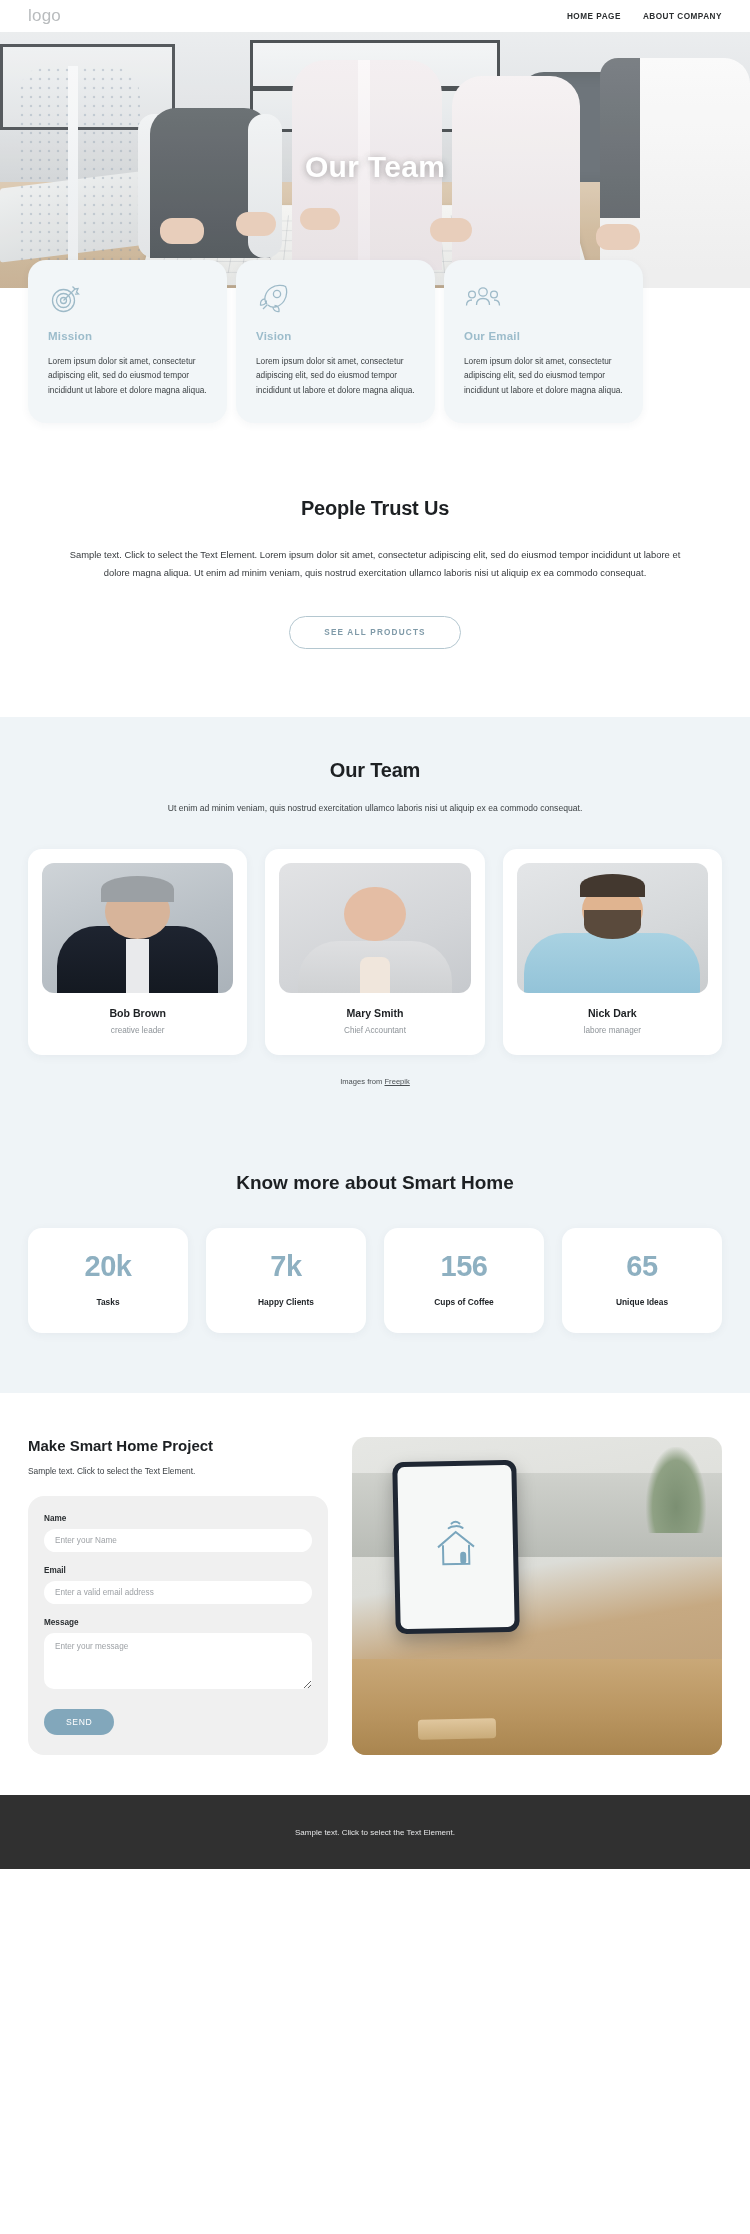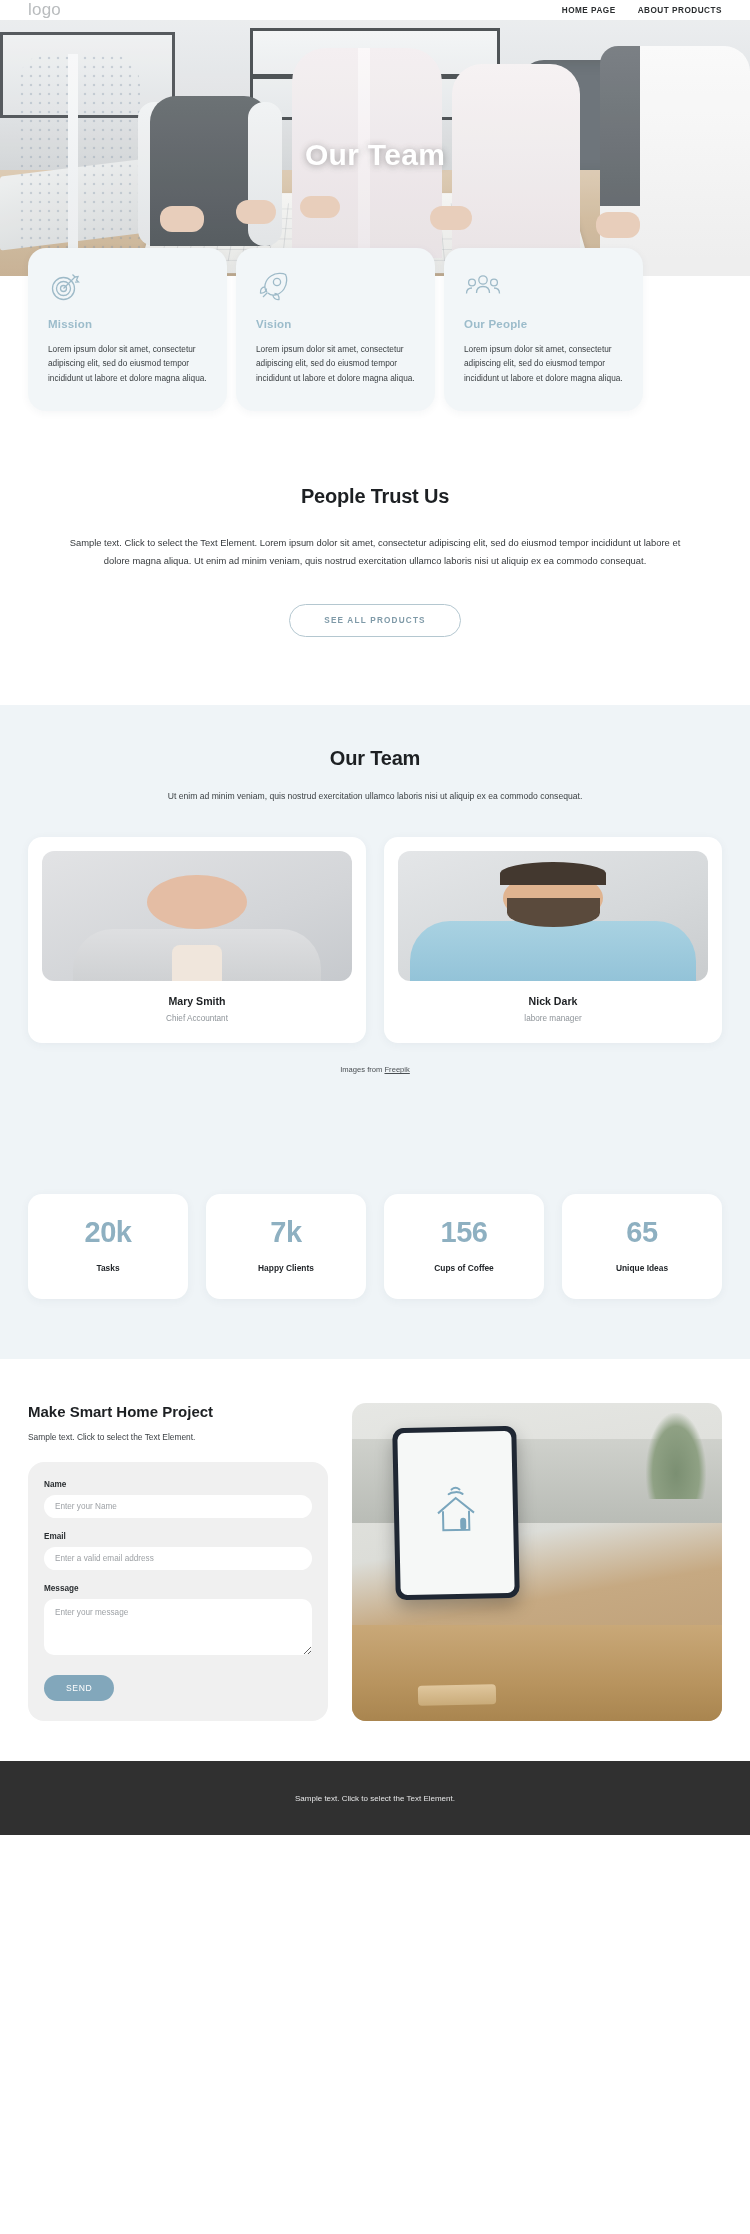--- a/index.html
+++ b/index.html
@@ -8,21 +8,21 @@
     font-family: "Liberation Sans", sans-serif;
     background: #ffffff;
     color: #26292b;
     width: 750px;
     overflow-x: hidden;
   }
   .page { width: 750px; position: relative; }
 
   
   .header {
-    height: 20px;
+    height: 32px;
     background: #ffffff;
     display: flex;
     align-items: center;
     justify-content: space-between;
     padding: 0 28px;
   }
   .logo {
     font-size: 17px;
     color: #b9bcbe;
     font-weight: 400;
@@ -376,21 +376,21 @@
 </style>
 </head>
 <body>
 
 <div class="page">
 
   <div class="header">
     <div class="logo">logo</div>
     <div class="nav">
       <a href="#" class="nav-link">HOME PAGE</a>
-      <a href="#" class="nav-link">ABOUT PRODUCTS</a>
+      <a href="#" class="nav-link">ABOUT COMPANY</a>
     </div>
   </div>
 
   <div class="hero">
     <div class="hero-photo">
       <div class="hp-wall"></div>
       <div class="hp-win2"></div>
       <div class="hp-win"></div>
       <div class="hp-chairback"></div>
       <div class="hp-table"></div>
@@ -455,21 +455,21 @@
       <div class="ficon">
         <svg width="38" height="34" viewBox="0 0 38 34" fill="none" stroke="#9ebac8" stroke-width="1.3">
           <circle cx="19" cy="10" r="4.2"></circle>
           <path d="M12.5 23 C12.5 18.5 15 16.5 19 16.5 C23 16.5 25.5 18.5 25.5 23"></path>
           <circle cx="8" cy="12.5" r="3.4"></circle>
           <path d="M2.5 23.5 C2.5 19.5 4.5 18 8 18"></path>
           <circle cx="30" cy="12.5" r="3.4"></circle>
           <path d="M35.5 23.5 C35.5 19.5 33.5 18 30 18"></path>
         </svg>
       </div>
-      <div class="ftitle">Our People</div>
+      <div class="ftitle">Our Email</div>
       <div class="ftext">Lorem ipsum dolor sit amet, consectetur adipiscing elit, sed do eiusmod tempor incididunt ut labore et dolore magna aliqua.</div>
     </div>
 
   </div>
 
   <div class="trust">
     <div class="sec-title">People Trust Us</div>
     <div class="trust-text">Sample text. Click to select the Text Element. Lorem ipsum dolor sit amet, consectetur adipiscing elit, sed do eiusmod tempor incididunt ut labore et dolore magna aliqua. Ut enim ad minim veniam, quis nostrud exercitation ullamco laboris nisi ut aliquip ex ea commodo consequat.</div>
     <div class="btn-wrap">
       <button class="btn-outline">SEE ALL PRODUCTS</button>
@@ -477,20 +477,30 @@
   </div>
 
   <div class="team">
     <div class="team-head">
       <div class="sec-title">Our Team</div>
       <div class="team-sub">Ut enim ad minim veniam, quis nostrud exercitation ullamco laboris nisi ut aliquip ex ea commodo consequat.</div>
     </div>
 
     <div class="team-grid">
 
+      <div class="tcard">
+        <div class="tphoto ph1">
+          <span class="body-sh" style="left:8%;bottom:0;width:84%;height:52%;background:linear-gradient(180deg,#1e2430,#141921);"></span>
+          <span class="face" style="left:33%;top:16%;width:34%;height:42%;background:#d7b49a;"></span>
+          <span class="face" style="left:31%;top:10%;width:38%;height:20%;background:#9ba0a4;border-radius:50% 50% 0 0;"></span>
+          <span class="body-sh" style="left:44%;bottom:0;width:12%;height:42%;background:#e9eaec;border-radius:0;"></span>
+        </div>
+        <div class="tname">Bob Brown</div>
+        <div class="trole">creative leader</div>
+      </div>
 
       <div class="tcard">
         <div class="tphoto ph2">
           <span class="body-sh" style="left:10%;bottom:0;width:80%;height:40%;background:linear-gradient(180deg,#dedfe1,#cfd1d3);"></span>
           <span class="face" style="left:34%;top:18%;width:32%;height:42%;background:#e4bda4;"></span>
           <span class="face" style="left:27%;top:9%;width:46%;height:58%;background:linear-gradient(180deg,#d9c08c,#cbb07c);border-radius:50% 50% 30% 30%;z-index:-1;"></span>
           <span class="body-sh" style="left:42%;bottom:0;width:16%;height:28%;background:#f0e6dc;border-radius:8px 8px 0 0;"></span>
         </div>
         <div class="tname">Mary Smith</div>
         <div class="trole">Chief Accountant</div>
@@ -508,20 +518,21 @@
       </div>
 
     </div>
 
     <div class="credit">
       <span>Images from </span><a href="#">Freepik</a>
     </div>
   </div>
 
   <div class="stats-sec">
+    <div class="stats-title">Know more about Smart Home</div>
     <div class="stats-grid">
 
       <div class="stat">
         <div class="stat-num">20k</div>
         <div class="stat-label">Tasks</div>
       </div>
 
       <div class="stat">
         <div class="stat-num">7k</div>
         <div class="stat-label">Happy Clients</div>

